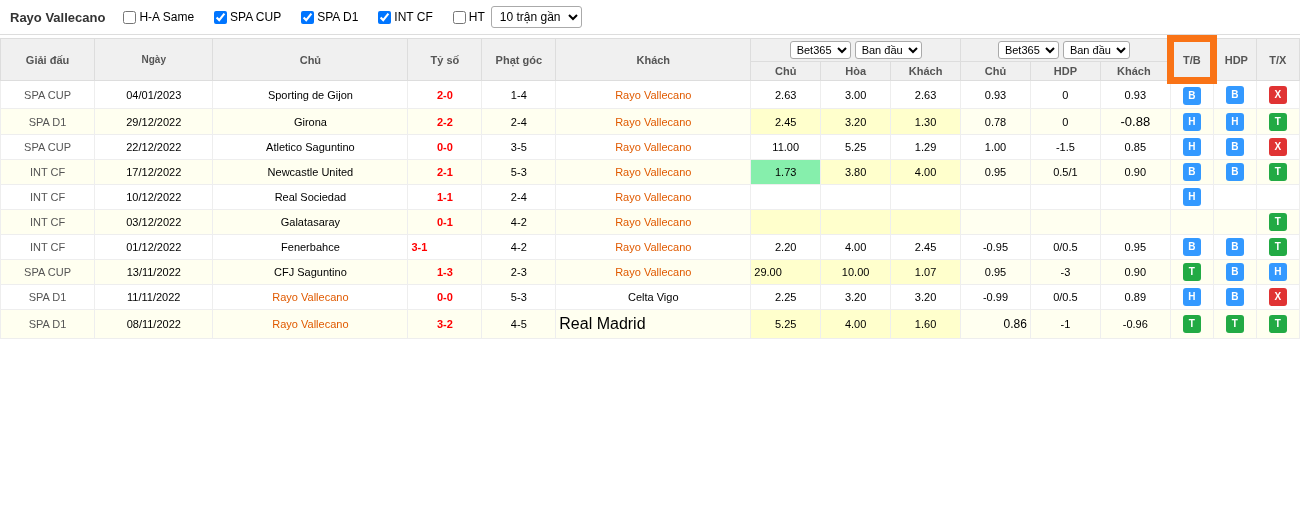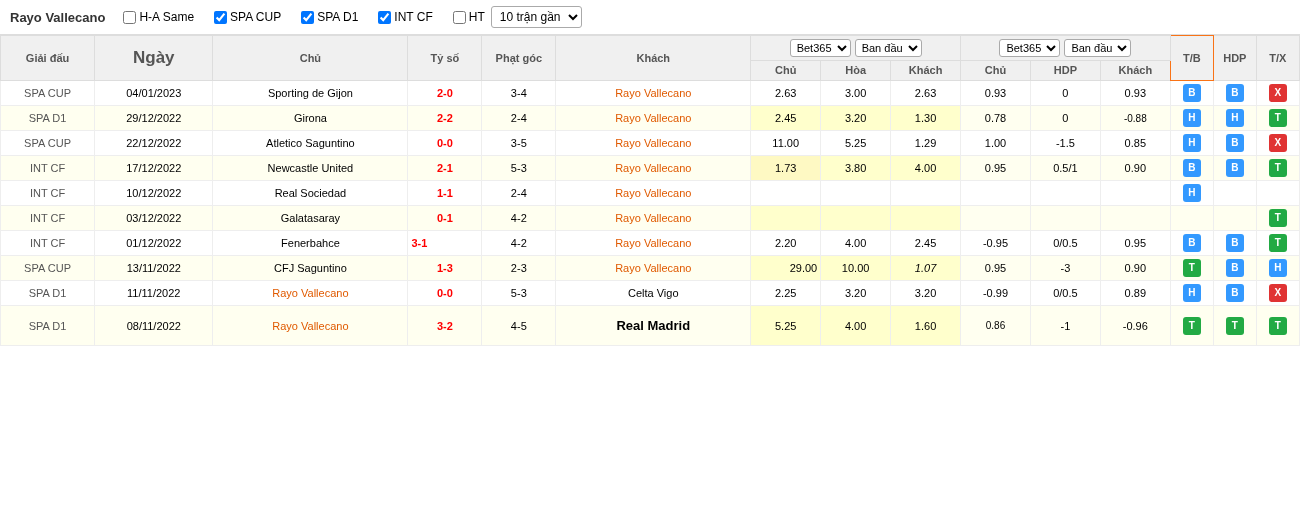--- a/index.html
+++ b/index.html
@@ -90,57 +90,57 @@
     <col style="width:52px">
     <col style="width:52px">
     <col style="width:32px">
     <col style="width:32px">
     <col style="width:32px">
   </colgroup>
   <thead>
     <tr style="background:#f0f0f0; border-bottom:1px solid #ccc;">
 
       <th rowspan="2" style="font-size:11px;color:#555;border:1px solid #ddd;padding:4px 2px;">Giải đấu</th>
-      <th rowspan="2" style="font-size:17px;color:#555;border:1px solid #ddd;padding:12px 2px;">Ngày</th>
+      <th rowspan="2" style="font-size:10px;color:#555;border:1px solid #ddd;padding:12px 2px;">Ngày</th>
       <th rowspan="2" style="font-size:11px;color:#555;border:1px solid #ddd;padding:4px 2px;">Chủ</th>
       <th rowspan="2" style="font-size:11px;color:#555;border:1px solid #ddd;padding:4px 2px;">Tỷ số</th>
       <th rowspan="2" style="font-size:11px;color:#555;border:1px solid #ddd;padding:4px 2px;">Phạt góc</th>
       <th rowspan="2" style="font-size:11px;color:#555;border:1px solid #ddd;padding:4px 2px;">Khách</th>
       <th colspan="3" style="font-size:11px;color:#555;border:1px solid #ddd;padding:2px;">
         <div style="display:flex;align-items:center;justify-content:center;gap:4px;">
           <select class="select-box" style="font-size:11px;padding:1px 2px;"><option>Bet365</option></select>
           <select class="select-box" style="font-size:11px;padding:1px 2px;"><option>Ban đầu</option></select>
         </div>
       </th>
       <th colspan="3" style="font-size:11px;color:#555;border:1px solid #ddd;padding:2px;">
         <div style="display:flex;align-items:center;justify-content:center;gap:4px;">
           <select class="select-box" style="font-size:11px;padding:1px 2px;"><option>Bet365</option></select>
           <select class="select-box" style="font-size:11px;padding:1px 2px;"><option>Ban đầu</option></select>
         </div>
       </th>
-      <th rowspan="2" style="font-size:11px;color:#555;border:1px solid #f97316;padding:4px 1px;">T/B</th>
+      <th rowspan="2" style="font-size:11px;color:#555;border:7px solid #f97316;padding:4px 1px;">T/B</th>
       <th rowspan="2" style="font-size:11px;color:#555;border:1px solid #ddd;padding:4px 1px;">HDP</th>
       <th rowspan="2" style="font-size:11px;color:#555;border:1px solid #ddd;padding:4px 1px;">T/X</th>
     </tr>
     <tr style="background:#f0f0f0; border-bottom:1px solid #ccc;">
       <th style="font-size:11px;color:#555;border:1px solid #ddd;padding:3px 2px;">Chủ</th>
       <th style="font-size:11px;color:#555;border:1px solid #ddd;padding:3px 2px;">Hòa</th>
       <th style="font-size:11px;color:#555;border:1px solid #ddd;padding:3px 2px;">Khách</th>
       <th style="font-size:11px;color:#555;border:1px solid #ddd;padding:3px 2px;">Chủ</th>
       <th style="font-size:11px;color:#555;border:1px solid #ddd;padding:3px 2px;">HDP</th>
       <th style="font-size:11px;color:#555;border:1px solid #ddd;padding:3px 2px;">Khách</th>
     </tr>
   </thead>
   <tbody id="table-body">
   <tr style="background: rgb(255, 255, 255); border-bottom: 1px solid rgb(238, 238, 238);">
         <td style="border: 1px solid rgb(238, 238, 238); padding: 5px 3px; text-align: center; font-size: 11px; color: rgb(85, 85, 85);">SPA CUP</td>
         <td style="border: 1px solid rgb(238, 238, 238); padding: 5px 3px; text-align: center; font-size: 11px;">04/01/2023</td>
         <td style="border: 1px solid rgb(238, 238, 238); padding: 5px 3px; text-align: center; font-size: 11px;">Sporting de Gijon</td>
         <td style="border: 1px solid rgb(238, 238, 238); padding: 5px 3px; text-align: center; font-size: 11px; color: red; font-weight: bold;">2-0</td>
-        <td style="border: 1px solid rgb(238, 238, 238); padding: 5px 3px; text-align: center; font-size: 11px;">3-4</td>
+        <td style="border: 1px solid rgb(238, 238, 238); padding: 5px 3px; text-align: center; font-size: 11px;">1-4</td>
         <td style="border: 1px solid rgb(238, 238, 238); padding: 5px 3px; text-align: center; font-size: 11px; color: rgb(224, 90, 0);">Rayo Vallecano</td>
         <td style="border: 1px solid rgb(238, 238, 238); padding: 5px 3px; text-align: center; font-size: 11px; background: transparent;">2.63</td>
         <td style="border: 1px solid rgb(238, 238, 238); padding: 5px 3px; text-align: center; font-size: 11px; background: transparent;">3.00</td>
         <td style="border: 1px solid rgb(238, 238, 238); padding: 5px 3px; text-align: center; font-size: 11px; background: transparent;">2.63</td>
         <td style="border: 1px solid rgb(238, 238, 238); padding: 5px 3px; text-align: center; font-size: 11px;">0.93</td>
         <td style="border: 1px solid rgb(238, 238, 238); padding: 5px 3px; text-align: center; font-size: 11px;">0</td>
         <td style="border: 1px solid rgb(238, 238, 238); padding: 5px 3px; text-align: center; font-size: 11px;">0.93</td>
         <td style="border: 1px solid rgb(238, 238, 238); padding: 3px 2px; text-align: center;"><span style="display: inline-block; width: 18px; height: 18px; border-radius: 3px; color: rgb(255, 255, 255); font-size: 10px; font-weight: bold; text-align: center; line-height: 18px; background: rgb(51, 153, 255);">B</span></td>
         <td style="border: 1px solid rgb(238, 238, 238); padding: 3px 2px; text-align: center;"><span style="display: inline-block; width: 18px; height: 18px; border-radius: 3px; color: rgb(255, 255, 255); font-size: 10px; font-weight: bold; text-align: center; line-height: 18px; background: rgb(51, 153, 255);">B</span></td>
         <td style="border: 1px solid rgb(238, 238, 238); padding: 3px 2px; text-align: center;"><span style="display: inline-block; width: 18px; height: 18px; border-radius: 3px; color: rgb(255, 255, 255); font-size: 10px; font-weight: bold; text-align: center; line-height: 18px; background: rgb(224, 51, 51);">X</span></td>
@@ -150,21 +150,21 @@
         <td style="border: 1px solid rgb(238, 238, 238); padding: 5px 3px; text-align: center; font-size: 11px;">29/12/2022</td>
         <td style="border: 1px solid rgb(238, 238, 238); padding: 5px 3px; text-align: center; font-size: 11px;">Girona</td>
         <td style="border: 1px solid rgb(238, 238, 238); padding: 5px 3px; text-align: center; font-size: 11px; color: red; font-weight: bold;">2-2</td>
         <td style="border: 1px solid rgb(238, 238, 238); padding: 5px 3px; text-align: center; font-size: 11px;">2-4</td>
         <td style="border: 1px solid rgb(238, 238, 238); padding: 5px 3px; text-align: center; font-size: 11px; color: rgb(224, 90, 0);">Rayo Vallecano</td>
         <td style="border: 1px solid rgb(238, 238, 238); padding: 5px 3px; text-align: center; font-size: 11px; background: rgb(255, 255, 204);">2.45</td>
         <td style="border: 1px solid rgb(238, 238, 238); padding: 5px 3px; text-align: center; font-size: 11px; background: rgb(255, 255, 204);">3.20</td>
         <td style="border: 1px solid rgb(238, 238, 238); padding: 5px 3px; text-align: center; font-size: 11px; background: rgb(255, 255, 204);">1.30</td>
         <td style="border: 1px solid rgb(238, 238, 238); padding: 5px 3px; text-align: center; font-size: 11px;">0.78</td>
         <td style="border: 1px solid rgb(238, 238, 238); padding: 5px 3px; text-align: center; font-size: 11px;">0</td>
-        <td style="border: 1px solid rgb(238, 238, 238); padding: 5px 3px; text-align: center; font-size: 10px;">-0.88</td>
+        <td style="border: 1px solid rgb(238, 238, 238); padding: 5px 3px; text-align: center; font-size: 13px;">-0.88</td>
         <td style="border: 1px solid rgb(238, 238, 238); padding: 3px 2px; text-align: center;"><span style="display: inline-block; width: 18px; height: 18px; border-radius: 3px; color: rgb(255, 255, 255); font-size: 10px; font-weight: bold; text-align: center; line-height: 18px; background: rgb(51, 153, 255);">H</span></td>
         <td style="border: 1px solid rgb(238, 238, 238); padding: 3px 2px; text-align: center;"><span style="display: inline-block; width: 18px; height: 18px; border-radius: 3px; color: rgb(255, 255, 255); font-size: 10px; font-weight: bold; text-align: center; line-height: 18px; background: rgb(51, 153, 255);">H</span></td>
         <td style="border: 1px solid rgb(238, 238, 238); padding: 3px 2px; text-align: center;"><span style="display: inline-block; width: 18px; height: 18px; border-radius: 3px; color: rgb(255, 255, 255); font-size: 10px; font-weight: bold; text-align: center; line-height: 18px; background: rgb(34, 170, 68);">T</span></td>
       </tr>
       <tr style="background: rgb(255, 255, 255); border-bottom: 1px solid rgb(238, 238, 238);">
         <td style="border: 1px solid rgb(238, 238, 238); padding: 5px 3px; text-align: center; font-size: 11px; color: rgb(85, 85, 85);">SPA CUP</td>
         <td style="border: 1px solid rgb(238, 238, 238); padding: 5px 3px; text-align: center; font-size: 11px;">22/12/2022</td>
         <td style="border: 1px solid rgb(238, 238, 238); padding: 5px 3px; text-align: center; font-size: 11px;">Atletico Saguntino</td>
         <td style="border: 1px solid rgb(238, 238, 238); padding: 5px 3px; text-align: center; font-size: 11px; color: red; font-weight: bold;">0-0</td>
         <td style="border: 1px solid rgb(238, 238, 238); padding: 5px 3px; text-align: center; font-size: 11px;">3-5</td>
@@ -179,21 +179,21 @@
         <td style="border: 1px solid rgb(238, 238, 238); padding: 3px 2px; text-align: center;"><span style="display: inline-block; width: 18px; height: 18px; border-radius: 3px; color: rgb(255, 255, 255); font-size: 10px; font-weight: bold; text-align: center; line-height: 18px; background: rgb(51, 153, 255);">B</span></td>
         <td style="border: 1px solid rgb(238, 238, 238); padding: 3px 2px; text-align: center;"><span style="display: inline-block; width: 18px; height: 18px; border-radius: 3px; color: rgb(255, 255, 255); font-size: 10px; font-weight: bold; text-align: center; line-height: 18px; background: rgb(224, 51, 51);">X</span></td>
       </tr>
       <tr style="background: rgb(255, 255, 240); border-bottom: 1px solid rgb(238, 238, 238);">
         <td style="border: 1px solid rgb(238, 238, 238); padding: 5px 3px; text-align: center; font-size: 11px; color: rgb(85, 85, 85);">INT CF</td>
         <td style="border: 1px solid rgb(238, 238, 238); padding: 5px 3px; text-align: center; font-size: 11px;">17/12/2022</td>
         <td style="border: 1px solid rgb(238, 238, 238); padding: 5px 3px; text-align: center; font-size: 11px;">Newcastle United</td>
         <td style="border: 1px solid rgb(238, 238, 238); padding: 5px 3px; text-align: center; font-size: 11px; color: red; font-weight: bold;">2-1</td>
         <td style="border: 1px solid rgb(238, 238, 238); padding: 5px 3px; text-align: center; font-size: 11px;">5-3</td>
         <td style="border: 1px solid rgb(238, 238, 238); padding: 5px 3px; text-align: center; font-size: 11px; color: rgb(224, 90, 0);">Rayo Vallecano</td>
-        <td style="border: 1px solid rgb(238, 238, 238); padding: 5px 3px; text-align: center; font-size: 11px; background: #fef9c3;">1.73</td>
+        <td style="border: 1px solid rgb(238, 238, 238); padding: 5px 3px; text-align: center; font-size: 11px; background: #86efac;">1.73</td>
         <td style="border: 1px solid rgb(238, 238, 238); padding: 5px 3px; text-align: center; font-size: 11px; background: rgb(255, 255, 204);">3.80</td>
         <td style="border: 1px solid rgb(238, 238, 238); padding: 5px 3px; text-align: center; font-size: 11px; background: rgb(255, 255, 204);">4.00</td>
         <td style="border: 1px solid rgb(238, 238, 238); padding: 5px 3px; text-align: center; font-size: 11px;">0.95</td>
         <td style="border: 1px solid rgb(238, 238, 238); padding: 5px 3px; text-align: center; font-size: 11px;">0.5/1</td>
         <td style="border: 1px solid rgb(238, 238, 238); padding: 5px 3px; text-align: center; font-size: 11px;">0.90</td>
         <td style="border: 1px solid rgb(238, 238, 238); padding: 3px 2px; text-align: center;"><span style="display: inline-block; width: 18px; height: 18px; border-radius: 3px; color: rgb(255, 255, 255); font-size: 10px; font-weight: bold; text-align: center; line-height: 18px; background: rgb(51, 153, 255);">B</span></td>
         <td style="border: 1px solid rgb(238, 238, 238); padding: 3px 2px; text-align: center;"><span style="display: inline-block; width: 18px; height: 18px; border-radius: 3px; color: rgb(255, 255, 255); font-size: 10px; font-weight: bold; text-align: center; line-height: 18px; background: rgb(51, 153, 255);">B</span></td>
         <td style="border: 1px solid rgb(238, 238, 238); padding: 3px 2px; text-align: center;"><span style="display: inline-block; width: 18px; height: 18px; border-radius: 3px; color: rgb(255, 255, 255); font-size: 10px; font-weight: bold; text-align: center; line-height: 18px; background: rgb(34, 170, 68);">T</span></td>
       </tr>
       <tr style="background: rgb(255, 255, 255); border-bottom: 1px solid rgb(238, 238, 238);">
@@ -247,23 +247,23 @@
         <td style="border: 1px solid rgb(238, 238, 238); padding: 3px 2px; text-align: center;"><span style="display: inline-block; width: 18px; height: 18px; border-radius: 3px; color: rgb(255, 255, 255); font-size: 10px; font-weight: bold; text-align: center; line-height: 18px; background: rgb(51, 153, 255);">B</span></td>
         <td style="border: 1px solid rgb(238, 238, 238); padding: 3px 2px; text-align: center;"><span style="display: inline-block; width: 18px; height: 18px; border-radius: 3px; color: rgb(255, 255, 255); font-size: 10px; font-weight: bold; text-align: center; line-height: 18px; background: rgb(34, 170, 68);">T</span></td>
       </tr>
       <tr style="background: rgb(255, 255, 240); border-bottom: 1px solid rgb(238, 238, 238);">
         <td style="border: 1px solid rgb(238, 238, 238); padding: 5px 3px; text-align: center; font-size: 11px; color: rgb(85, 85, 85);">SPA CUP</td>
         <td style="border: 1px solid rgb(238, 238, 238); padding: 5px 3px; text-align: center; font-size: 11px;">13/11/2022</td>
         <td style="border: 1px solid rgb(238, 238, 238); padding: 5px 3px; text-align: center; font-size: 11px;">CFJ Saguntino</td>
         <td style="border: 1px solid rgb(238, 238, 238); padding: 5px 3px; text-align: center; font-size: 11px; color: red; font-weight: bold;">1-3</td>
         <td style="border: 1px solid rgb(238, 238, 238); padding: 5px 3px; text-align: center; font-size: 11px;">2-3</td>
         <td style="border: 1px solid rgb(238, 238, 238); padding: 5px 3px; text-align: center; font-size: 11px; color: rgb(224, 90, 0);">Rayo Vallecano</td>
-        <td style="border: 1px solid rgb(238, 238, 238); padding: 5px 3px; text-align: right; font-size: 11px; background: rgb(255, 255, 204);">29.00</td>
+        <td style="border: 1px solid rgb(238, 238, 238); padding: 5px 3px; text-align: left; font-size: 11px; background: rgb(255, 255, 204);">29.00</td>
         <td style="border: 1px solid rgb(238, 238, 238); padding: 5px 3px; text-align: center; font-size: 11px; background: rgb(255, 255, 204);">10.00</td>
-        <td style="border: 1px solid rgb(238, 238, 238); padding: 5px 3px; text-align: center; font-size: 11px; background: rgb(255, 255, 204); font-style: italic;">1.07</td>
+        <td style="border: 1px solid rgb(238, 238, 238); padding: 5px 3px; text-align: center; font-size: 11px; background: rgb(255, 255, 204);">1.07</td>
         <td style="border: 1px solid rgb(238, 238, 238); padding: 5px 3px; text-align: center; font-size: 11px;">0.95</td>
         <td style="border: 1px solid rgb(238, 238, 238); padding: 5px 3px; text-align: center; font-size: 11px;">-3</td>
         <td style="border: 1px solid rgb(238, 238, 238); padding: 5px 3px; text-align: center; font-size: 11px;">0.90</td>
         <td style="border: 1px solid rgb(238, 238, 238); padding: 3px 2px; text-align: center;"><span style="display: inline-block; width: 18px; height: 18px; border-radius: 3px; color: rgb(255, 255, 255); font-size: 10px; font-weight: bold; text-align: center; line-height: 18px; background: rgb(34, 170, 68);">T</span></td>
         <td style="border: 1px solid rgb(238, 238, 238); padding: 3px 2px; text-align: center;"><span style="display: inline-block; width: 18px; height: 18px; border-radius: 3px; color: rgb(255, 255, 255); font-size: 10px; font-weight: bold; text-align: center; line-height: 18px; background: rgb(51, 153, 255);">B</span></td>
         <td style="border: 1px solid rgb(238, 238, 238); padding: 3px 2px; text-align: center;"><span style="display: inline-block; width: 18px; height: 18px; border-radius: 3px; color: rgb(255, 255, 255); font-size: 10px; font-weight: bold; text-align: center; line-height: 18px; background: rgb(51, 153, 255);">H</span></td>
       </tr>
       <tr style="background: rgb(255, 255, 255); border-bottom: 1px solid rgb(238, 238, 238);">
         <td style="border: 1px solid rgb(238, 238, 238); padding: 5px 3px; text-align: center; font-size: 11px; color: rgb(85, 85, 85);">SPA D1</td>
         <td style="border: 1px solid rgb(238, 238, 238); padding: 5px 3px; text-align: center; font-size: 11px;">11/11/2022</td>
@@ -280,25 +280,25 @@
         <td style="border: 1px solid rgb(238, 238, 238); padding: 3px 2px; text-align: center;"><span style="display: inline-block; width: 18px; height: 18px; border-radius: 3px; color: rgb(255, 255, 255); font-size: 10px; font-weight: bold; text-align: center; line-height: 18px; background: rgb(51, 153, 255);">H</span></td>
         <td style="border: 1px solid rgb(238, 238, 238); padding: 3px 2px; text-align: center;"><span style="display: inline-block; width: 18px; height: 18px; border-radius: 3px; color: rgb(255, 255, 255); font-size: 10px; font-weight: bold; text-align: center; line-height: 18px; background: rgb(51, 153, 255);">B</span></td>
         <td style="border: 1px solid rgb(238, 238, 238); padding: 3px 2px; text-align: center;"><span style="display: inline-block; width: 18px; height: 18px; border-radius: 3px; color: rgb(255, 255, 255); font-size: 10px; font-weight: bold; text-align: center; line-height: 18px; background: rgb(224, 51, 51);">X</span></td>
       </tr>
       <tr style="background: rgb(255, 255, 240); border-bottom: 1px solid rgb(238, 238, 238);">
         <td style="border: 1px solid rgb(238, 238, 238); padding: 5px 3px; text-align: center; font-size: 11px; color: rgb(85, 85, 85);">SPA D1</td>
         <td style="border: 1px solid rgb(238, 238, 238); padding: 5px 3px; text-align: center; font-size: 11px;">08/11/2022</td>
         <td style="border: 1px solid rgb(238, 238, 238); padding: 5px 3px; text-align: center; font-size: 11px; color: rgb(224, 90, 0);">Rayo Vallecano</td>
         <td style="border: 1px solid rgb(238, 238, 238); padding: 5px 3px; text-align: center; font-size: 11px; color: red; font-weight: bold;">3-2</td>
         <td style="border: 1px solid rgb(238, 238, 238); padding: 5px 3px; text-align: center; font-size: 11px;">4-5</td>
-        <td style="border: 1px solid rgb(238, 238, 238); padding: 5px 3px; text-align: center; font-size: 13px; font-weight: bold;">Real Madrid</td>
+        <td style="border: 1px solid rgb(238, 238, 238); padding: 5px 3px; text-align: left; font-size: 16px;">Real Madrid</td>
         <td style="border: 1px solid rgb(238, 238, 238); padding: 5px 3px; text-align: center; font-size: 11px; background: rgb(255, 255, 204);">5.25</td>
         <td style="border: 1px solid rgb(238, 238, 238); padding: 5px 3px; text-align: center; font-size: 11px; background: rgb(255, 255, 204);">4.00</td>
         <td style="border: 1px solid rgb(238, 238, 238); padding: 5px 3px; text-align: center; font-size: 11px; background: rgb(255, 255, 204);">1.60</td>
-        <td style="border: 1px solid rgb(238, 238, 238); padding: 14px 3px; text-align: center; font-size: 10px;">0.86</td>
+        <td style="border: 1px solid rgb(238, 238, 238); padding: 7px 3px; text-align: right; font-size: 12px;">0.86</td>
         <td style="border: 1px solid rgb(238, 238, 238); padding: 5px 3px; text-align: center; font-size: 11px;">-1</td>
         <td style="border: 1px solid rgb(238, 238, 238); padding: 5px 3px; text-align: center; font-size: 11px;">-0.96</td>
         <td style="border: 1px solid rgb(238, 238, 238); padding: 3px 2px; text-align: center;"><span style="display: inline-block; width: 18px; height: 18px; border-radius: 3px; color: rgb(255, 255, 255); font-size: 10px; font-weight: bold; text-align: center; line-height: 18px; background: rgb(34, 170, 68);">T</span></td>
         <td style="border: 1px solid rgb(238, 238, 238); padding: 3px 2px; text-align: center;"><span style="display: inline-block; width: 18px; height: 18px; border-radius: 3px; color: rgb(255, 255, 255); font-size: 10px; font-weight: bold; text-align: center; line-height: 18px; background: rgb(34, 170, 68);">T</span></td>
         <td style="border: 1px solid rgb(238, 238, 238); padding: 3px 2px; text-align: center;"><span style="display: inline-block; width: 18px; height: 18px; border-radius: 3px; color: rgb(255, 255, 255); font-size: 10px; font-weight: bold; text-align: center; line-height: 18px; background: rgb(34, 170, 68);">T</span></td>
       </tr>
     </tbody>
 </table>
 
 </body></html>

